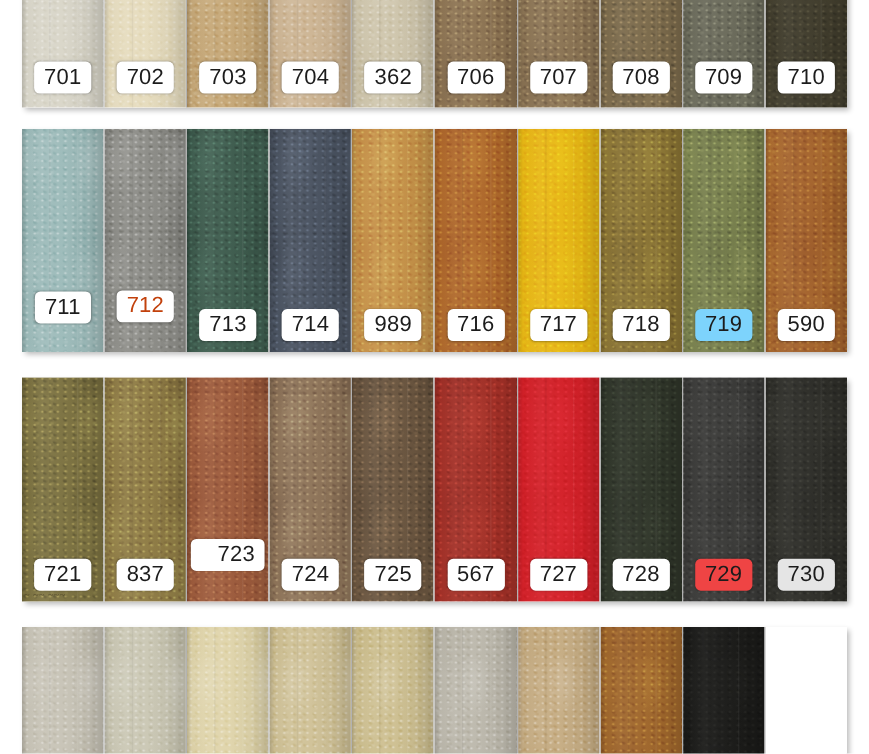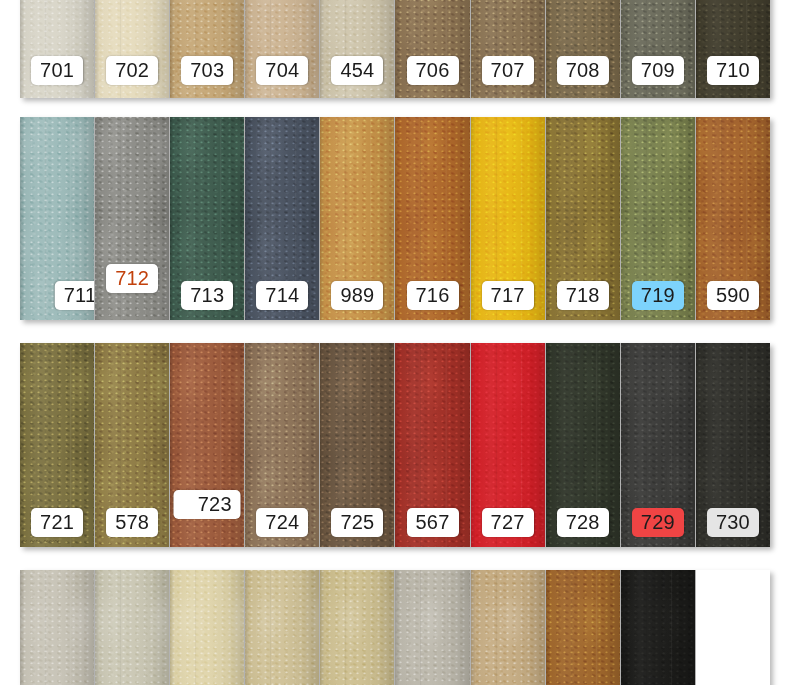--- a/index.html
+++ b/index.html
@@ -188,21 +188,21 @@
         <div class="sw-crease"></div>
         <div class="sw-shade"></div>
         <div class="sw-label" style="bottom: 13px; background: rgb(255, 255, 255); color: rgb(28, 28, 28);">704</div>
       </div>
       <div class="swatch">
         <div class="sw-fill" style="background: rgb(207, 198, 173);"></div>
         <div class="sw-blotch" style="background-position: 28px 0px, 40px 30px, 22px 0px;"></div>
         <div class="sw-grain" style="background-position: 5px 4px, 8px 7px, 7px 5px, 10px 8px, 5px 6px, 11px 9px;"></div>
         <div class="sw-crease"></div>
         <div class="sw-shade"></div>
-        <div class="sw-label" style="bottom: 13px; background: rgb(255, 255, 255); color: rgb(28, 28, 28);">454</div>
+        <div class="sw-label" style="bottom: 13px; background: rgb(255, 255, 255); color: rgb(28, 28, 28);">362</div>
       </div>
       <div class="swatch">
         <div class="sw-fill" style="background: rgb(141, 116, 83);"></div>
         <div class="sw-blotch" style="background-position: 35px 0px, 45px 30px, 25px 0px;"></div>
         <div class="sw-grain" style="background-position: 1px 5px, 4px 8px, 3px 6px, 6px 9px, 1px 7px, 7px 10px;"></div>
         <div class="sw-crease"></div>
         <div class="sw-shade"></div>
         <div class="sw-label" style="bottom: 13px; background: rgb(255, 255, 255); color: rgb(28, 28, 28);">706</div>
       </div>
       <div class="swatch">
@@ -238,21 +238,21 @@
         <div class="sw-label" style="bottom: 13px; background: rgb(255, 255, 255); color: rgb(28, 28, 28);">710</div>
       </div>
     </div>
     <div class="swatch-row" style="top: 117px; height: 203px;">
       <div class="swatch">
         <div class="sw-fill" style="background: rgb(157, 187, 186);"></div>
         <div class="sw-blotch" style="background-position: 0px 11px, 20px 39px, 10px 13px;"></div>
         <div class="sw-grain" style="background-position: 0px 2px, 3px 5px, 2px 3px, 5px 6px, 0px 4px, 6px 7px;"></div>
         <div class="sw-crease"></div>
         <div class="sw-shade"></div>
-        <div class="sw-label" style="bottom: 10px; background: rgb(255, 255, 255); color: rgb(28, 28, 28); margin-left: 23px;">711</div>
+        <div class="sw-label" style="bottom: 26px; background: rgb(255, 255, 255); color: rgb(28, 28, 28);">711</div>
       </div>
       <div class="swatch">
         <div class="sw-fill" style="background: rgb(141, 141, 136);"></div>
         <div class="sw-blotch" style="background-position: 7px 11px, 25px 39px, 13px 13px;"></div>
         <div class="sw-grain" style="background-position: 3px 3px, 6px 6px, 5px 4px, 8px 7px, 3px 5px, 9px 8px;"></div>
         <div class="sw-crease"></div>
         <div class="sw-shade"></div>
         <div class="sw-label" style="bottom: 27px; background: rgb(255, 255, 255); color: #c2410c;">712</div>
       </div>
       <div class="swatch">
@@ -329,21 +329,21 @@
         <div class="sw-shade"></div>
         <div class="sw-label" style="bottom: 10px; background: rgb(255, 255, 255); color: rgb(28, 28, 28);">721</div>
         <div class="sw-scrawl">~ ~~ ~~~</div>
       </div>
       <div class="swatch">
         <div class="sw-fill" style="background: rgb(143, 124, 69);"></div>
         <div class="sw-blotch" style="background-position: 7px 22px, 25px 48px, 13px 26px;"></div>
         <div class="sw-grain" style="background-position: 3px 5px, 6px 8px, 5px 6px, 8px 9px, 3px 7px, 9px 10px;"></div>
         <div class="sw-crease"></div>
         <div class="sw-shade"></div>
-        <div class="sw-label" style="bottom: 10px; background: rgb(255, 255, 255); color: rgb(28, 28, 28);">578</div>
+        <div class="sw-label" style="bottom: 10px; background: rgb(255, 255, 255); color: rgb(28, 28, 28);">837</div>
       </div>
       <div class="swatch">
         <div class="sw-fill" style="background: rgb(157, 91, 60);"></div>
         <div class="sw-blotch" style="background-position: 14px 22px, 30px 48px, 16px 26px;"></div>
         <div class="sw-grain" style="background-position: 6px 0px, 9px 3px, 8px 1px, 11px 4px, 6px 2px, 12px 5px;"></div>
         <div class="sw-crease"></div>
         <div class="sw-shade"></div>
         <div class="sw-label" style="bottom: 28px; background: rgb(255, 255, 255); color: rgb(28, 28, 28); padding-left: 24px;">723</div>
       </div>
       <div class="swatch">

